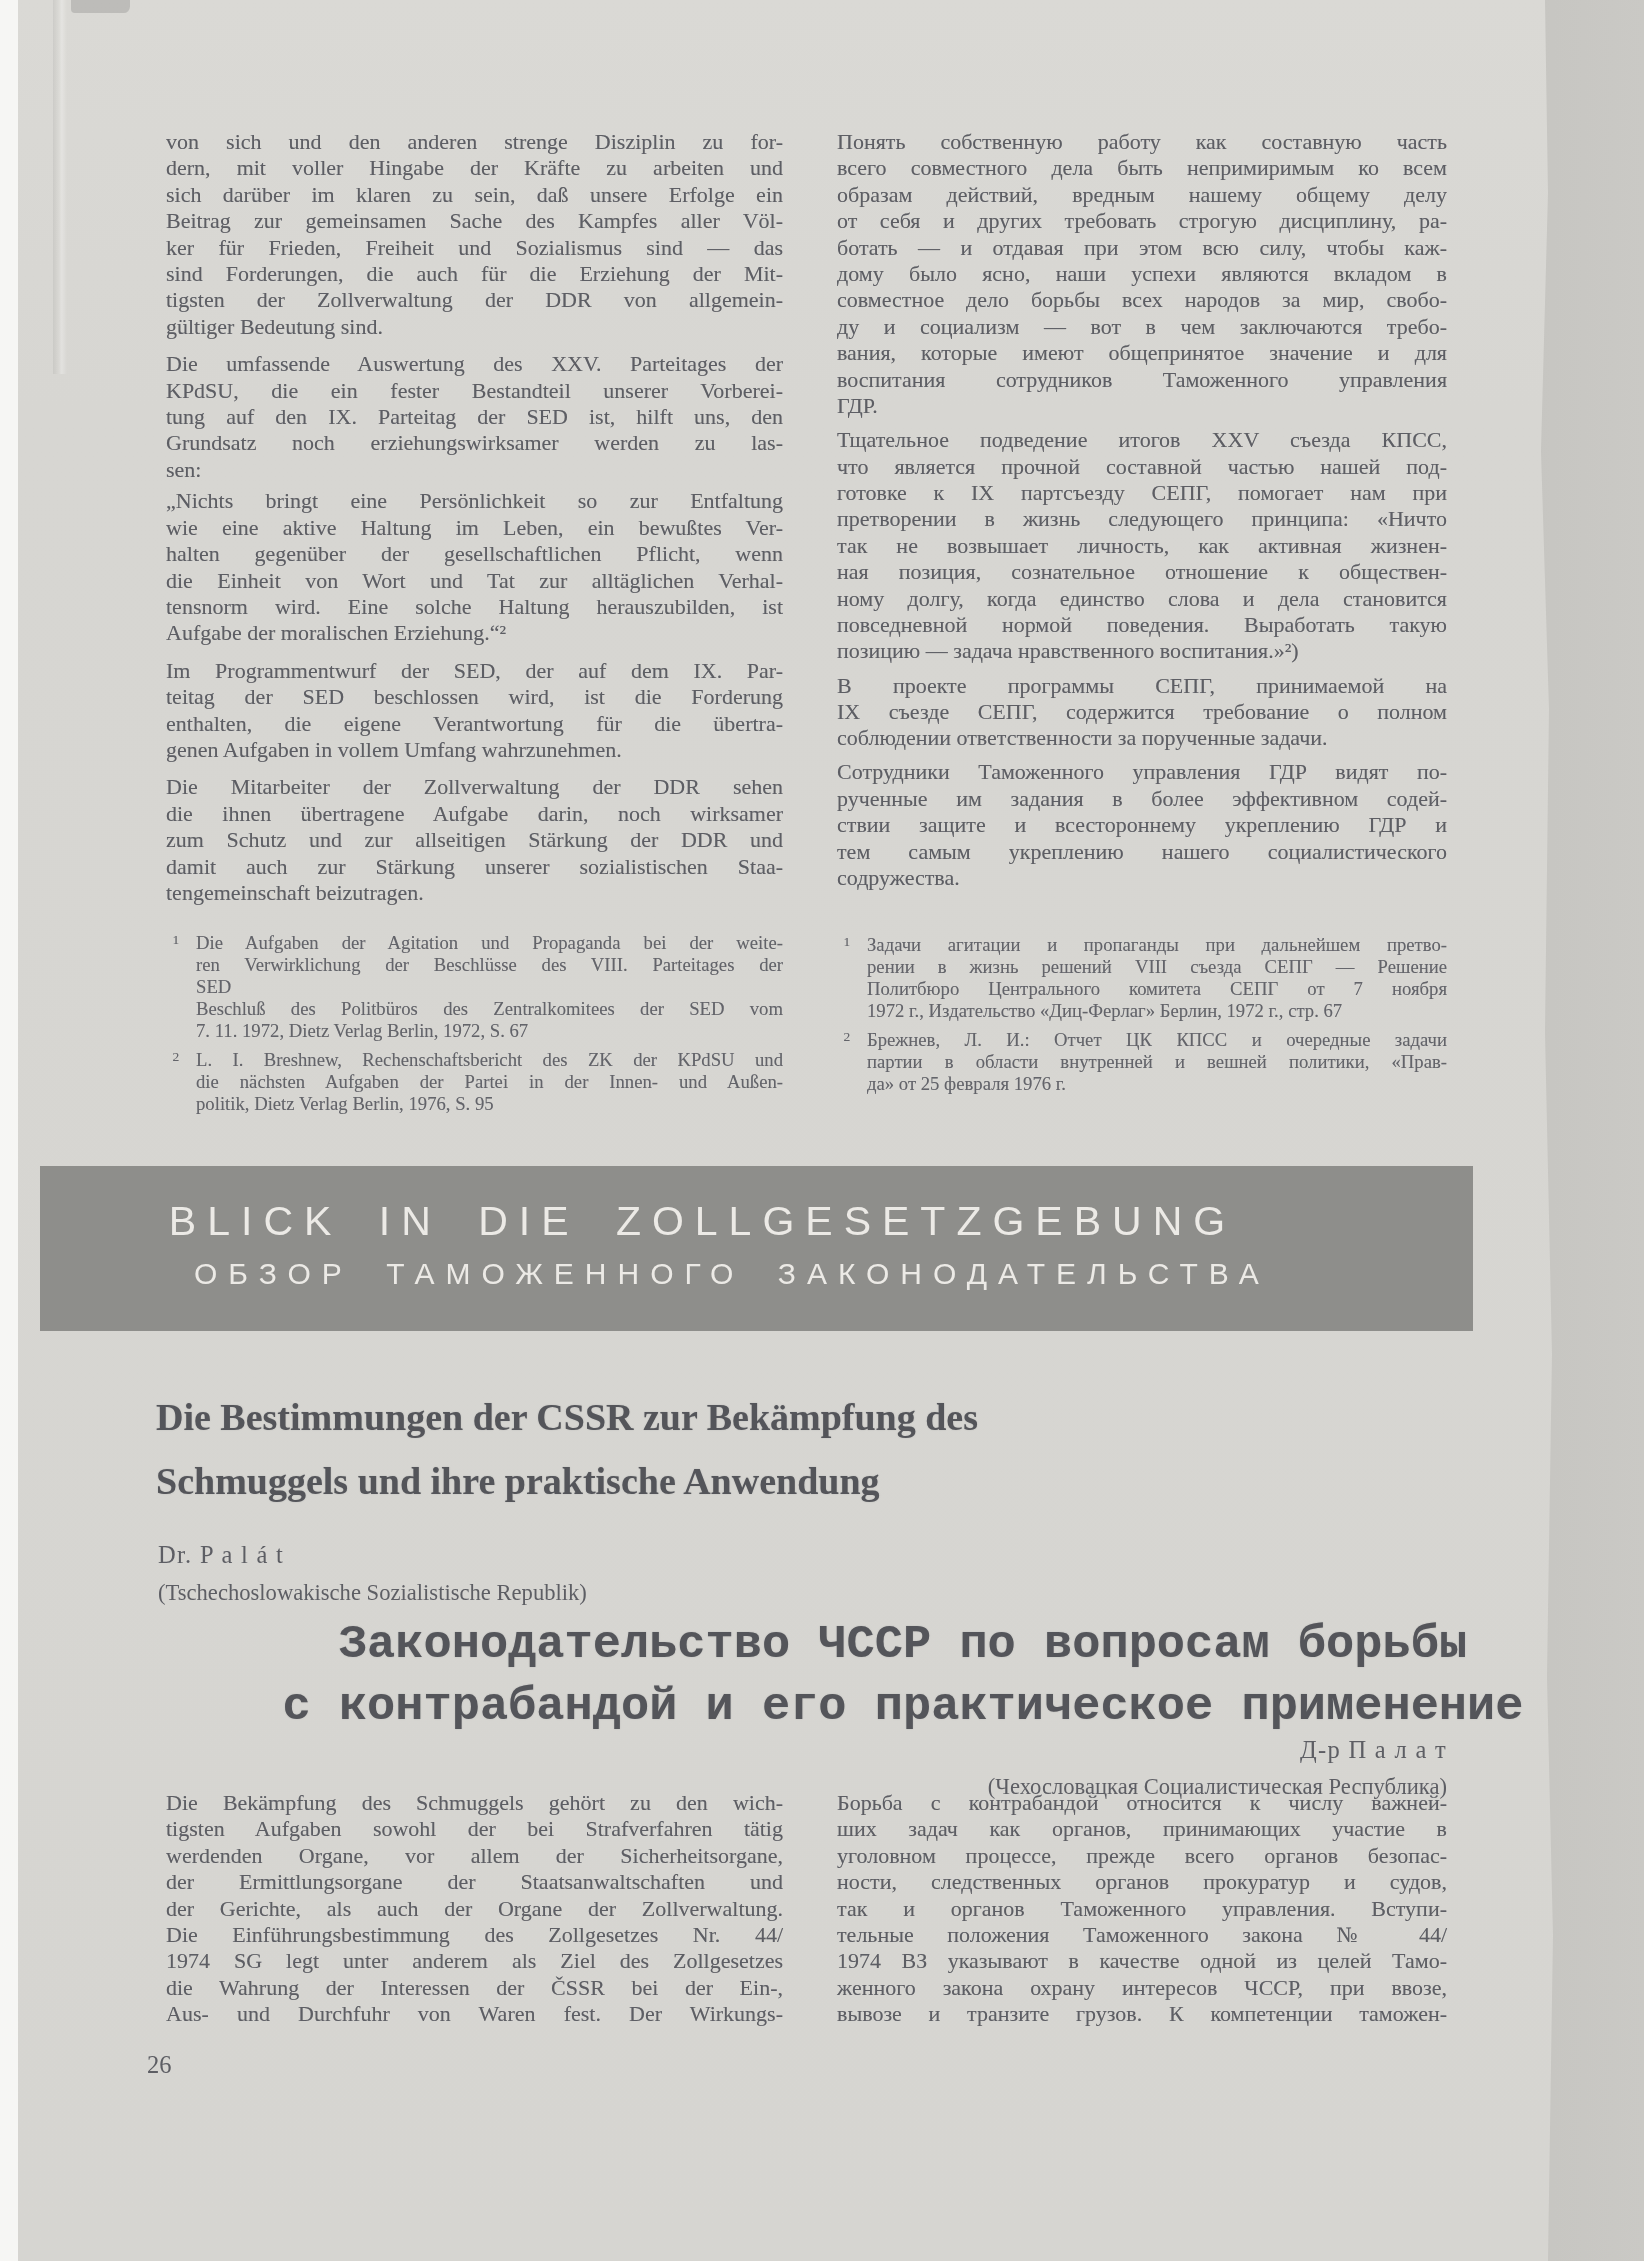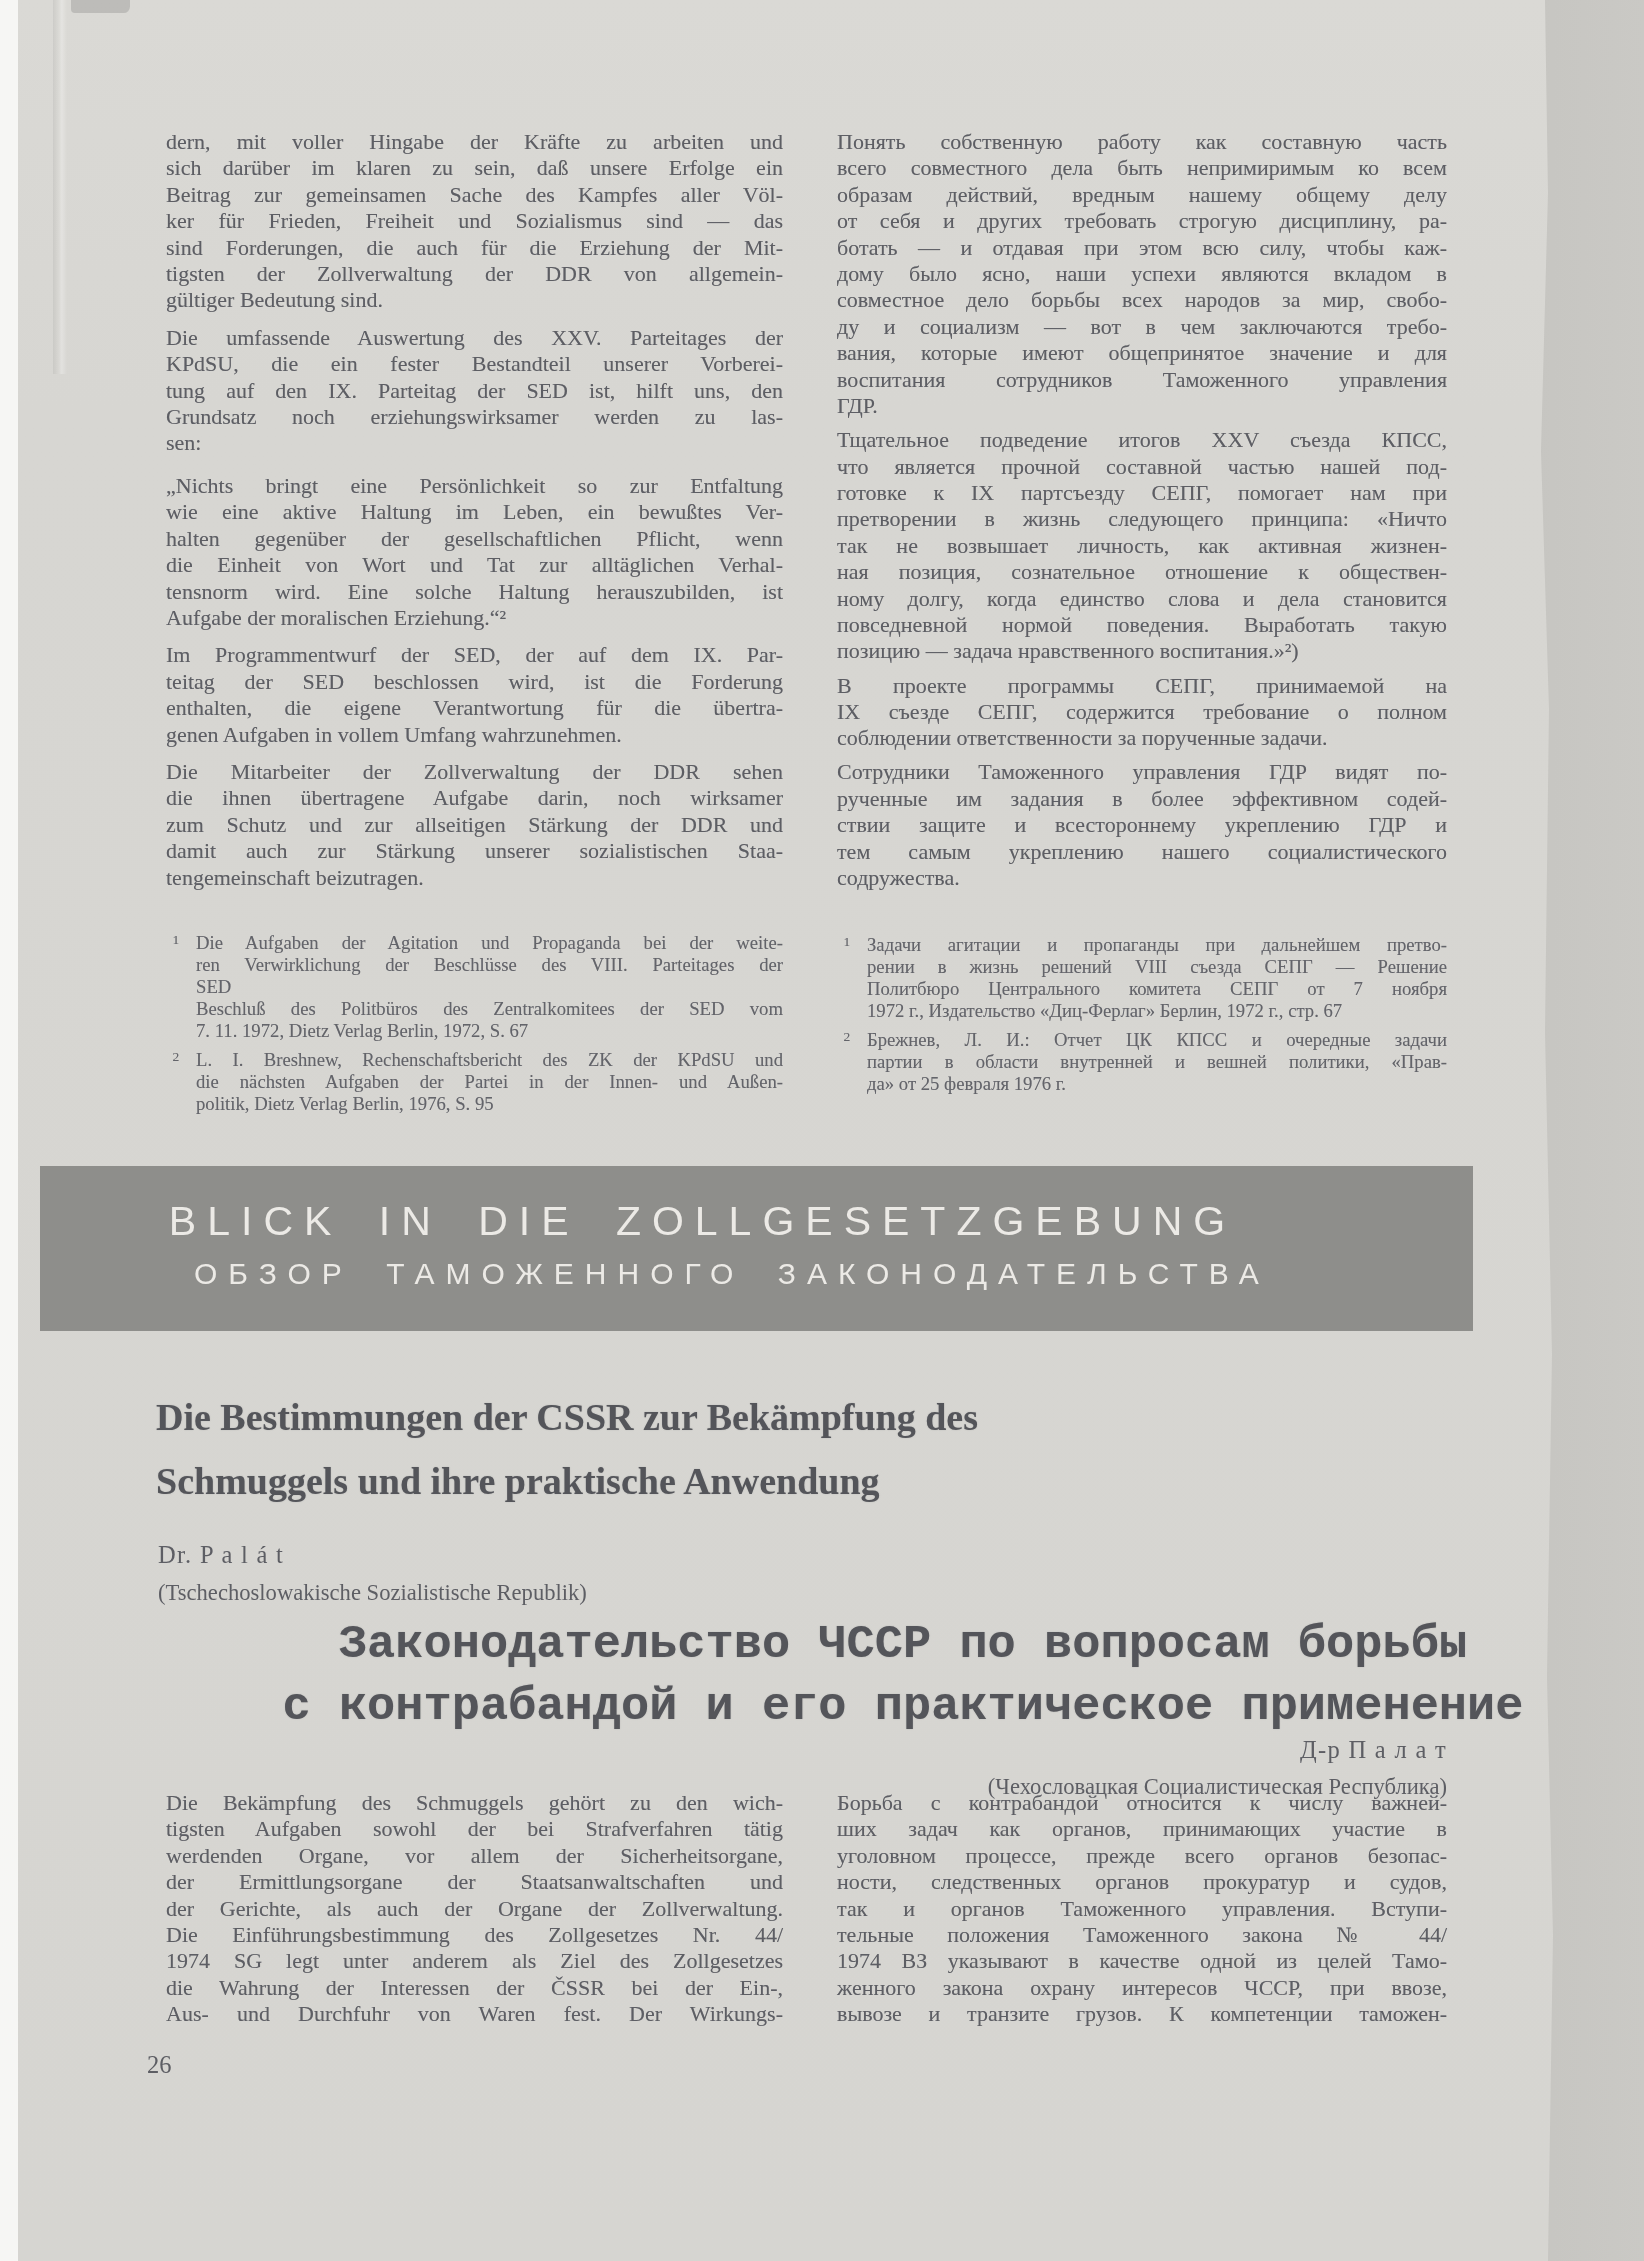--- a/index.html
+++ b/index.html
@@ -35,21 +35,21 @@
   .corner-mark{
     position:absolute;left:53px;top:0;width:59px;height:13px;
     background:#9a9a97;opacity:.45;border-radius:0 0 6.4px 3.9px;
   }
   
   .col{position:absolute;font-size:22px;line-height:26.4px;color:var(--ink);
        text-shadow:0 0 0.6px rgba(90,91,98,.35);}
   .tline{text-align:justify;text-align-last:justify;white-space:normal;}
   .tline.tlast{text-align-last:left;}
   .para{margin:0 0 11px 0;}
-  .para.tight{margin-bottom:16px;}
+  .para.tight{margin-bottom:5px;}
   .para:last-child{margin-bottom:0;}
 
   .col-tl{left:166px;top:129px;width:617px;}
   .col-tr{left:837px;top:129px;width:610px;}
   .col-tr .para{margin-bottom:7.7px;}
 
   .footnotes{position:absolute;font-size:18.7px;line-height:22px;color:#63646a;
              text-shadow:0 0 0.6px rgba(90,91,98,.3);}
   .fn-left{left:166px;top:932px;width:617px;}
   .fn-right{left:837px;top:934px;width:610px;}
@@ -103,20 +103,21 @@
 
 <div class="under-page"></div>
 
 <div class="paper">
   <div class="crease-left"></div>
   <div class="corner-mark"></div>
 </div>
 
 <div class="col col-tl">
   <div class="para">
+      <div class="tline">von sich und den anderen strenge Disziplin zu for-</div>
       <div class="tline">dern, mit voller Hingabe der Kräfte zu arbeiten und</div>
       <div class="tline">sich darüber im klaren zu sein, daß unsere Erfolge ein</div>
       <div class="tline">Beitrag zur gemeinsamen Sache des Kampfes aller Völ-</div>
       <div class="tline">ker für Frieden, Freiheit und Sozialismus sind — das</div>
       <div class="tline">sind Forderungen, die auch für die Erziehung der Mit-</div>
       <div class="tline">tigsten der Zollverwaltung der DDR von allgemein-</div>
       <div class="tline tlast">gültiger Bedeutung sind.</div>
     </div>
   <div class="para tight">
       <div class="tline">Die umfassende Auswertung des XXV. Parteitages der</div>

